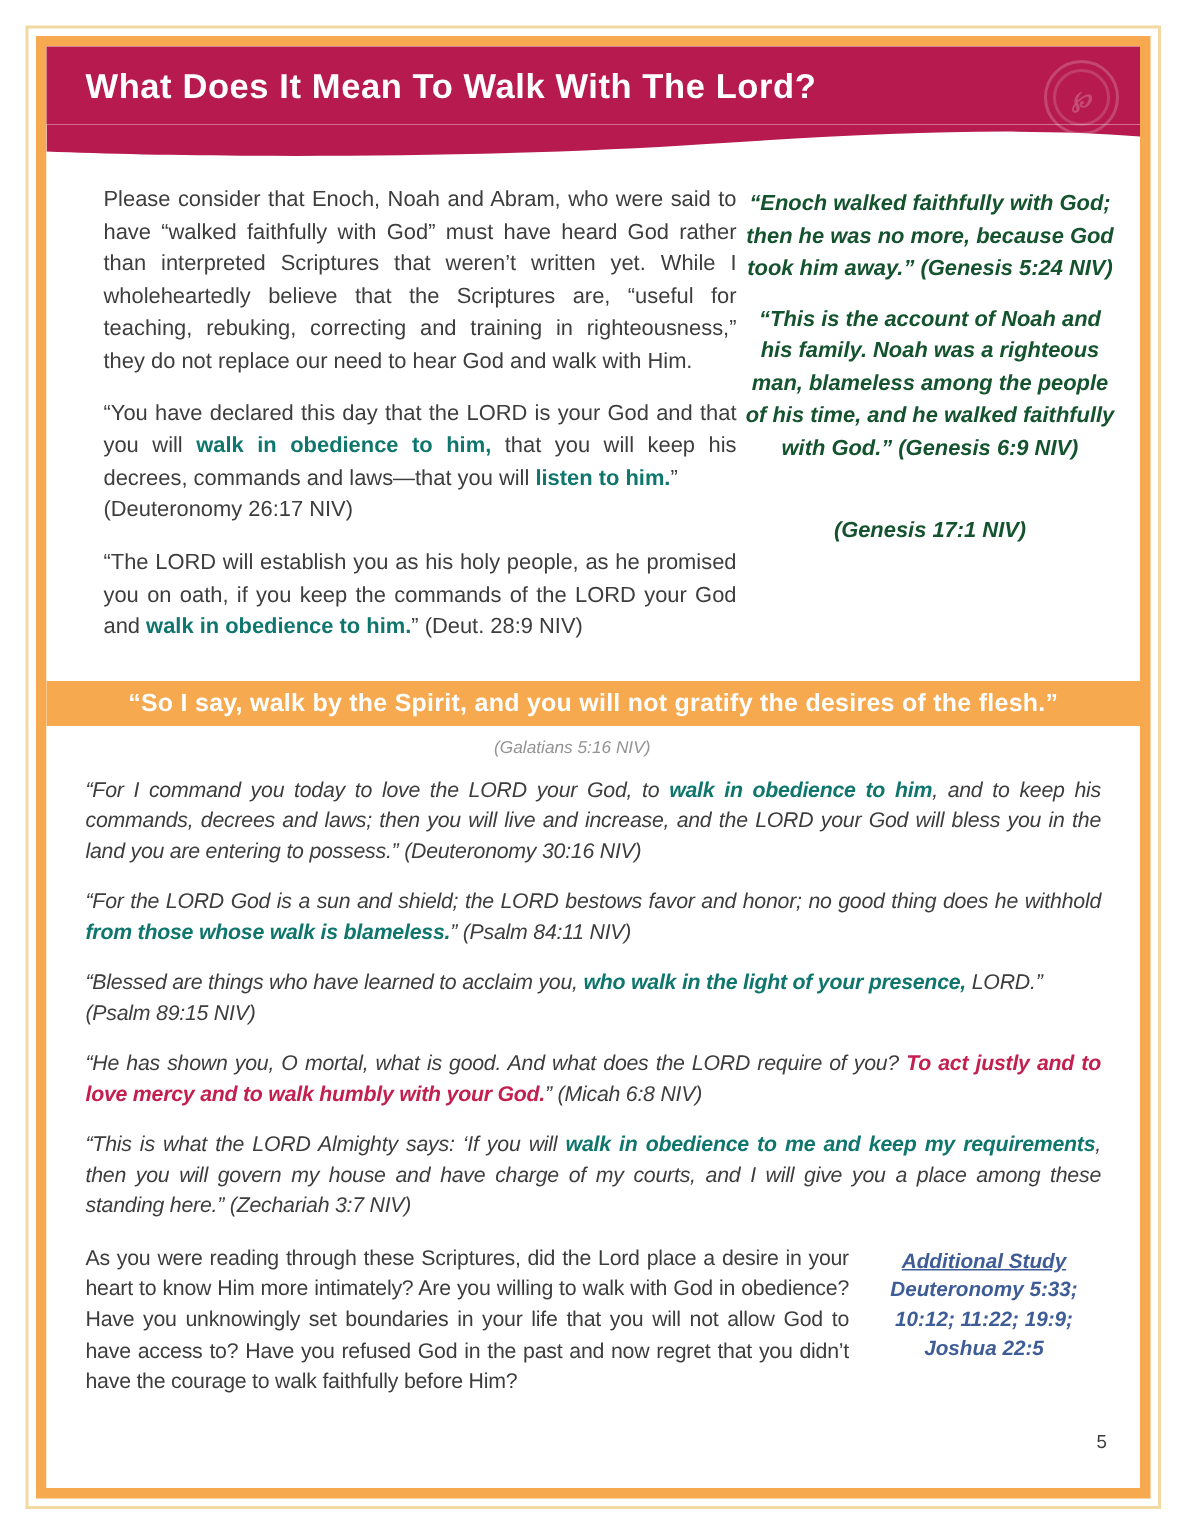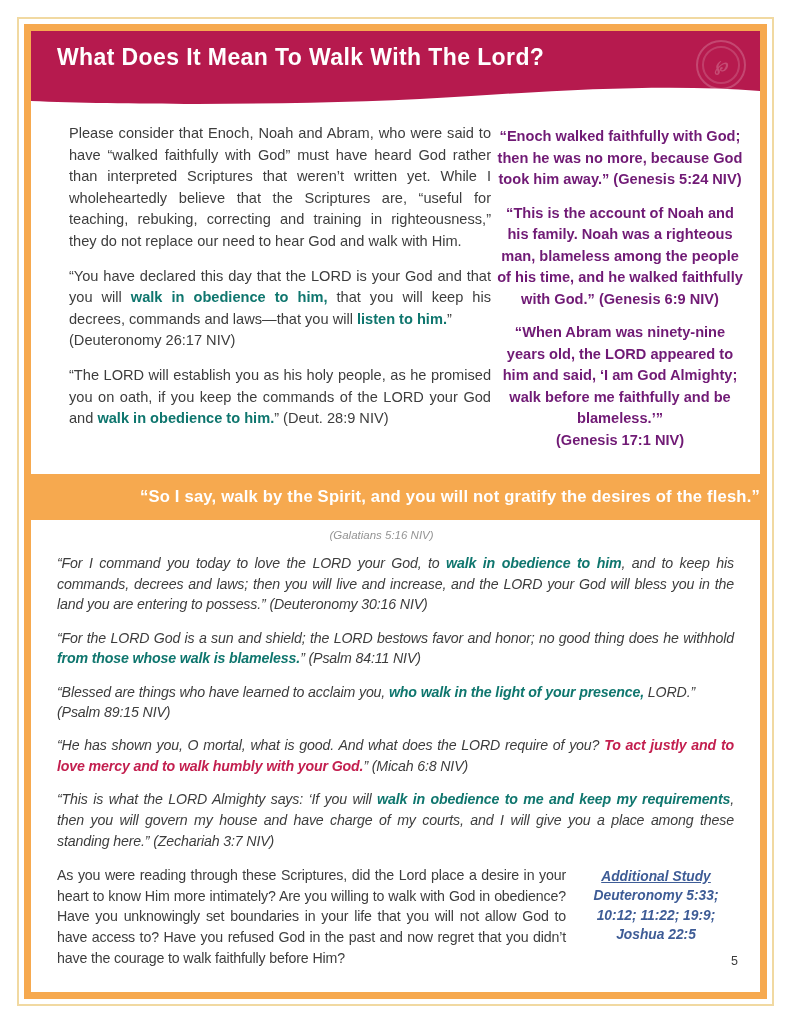--- a/index.html
+++ b/index.html
@@ -21,30 +21,30 @@
   .logo{position:absolute;right:14px;top:9px;width:46px;height:46px;border-radius:50%;
         border:2px solid rgba(255,255,255,.20);display:flex;align-items:center;justify-content:center;}
   .logo .ring{width:34px;height:34px;border-radius:50%;border:2px solid rgba(255,255,255,.16);
         display:flex;align-items:center;justify-content:center;}
   .logo .glyph{color:rgba(255,255,255,.22);font-size:15px;font-style:italic;font-weight:bold;}
 
   
   .intro{display:flex;padding:16px 14px 0 26px;}
   .col-left{width:434px;color:#3D3D3D;font-size:14.6px;line-height:21.6px;text-align:justify;}
   .col-left p{margin:0 0 13px 12px;}
-  .col-right{margin-left:3px;flex:1;color:#701a75;font-weight:bold;
+  .col-right{margin-left:3px;flex:1;color:#14532d;font-style:italic;font-weight:bold;
              font-size:14.6px;line-height:21.5px;text-align:center;}
   .col-right p{margin:3px 0 12px 0;}
 
   .hl{color:#0f766e;font-weight:bold;}
   .hl2{color:#C31F4F;font-weight:bold;}
 
   
-  .banner{margin-top:11px;height:46px;background:#F6A94F;display:flex;align-items:center;
-          justify-content:flex-end;}
+  .banner{margin-top:11px;height:30px;background:#F6A94F;display:flex;align-items:center;
+          justify-content:center;}
   .banner-text{color:#ffffff;font-size:16.6px;font-weight:bold;letter-spacing:.2px;white-space:nowrap;}
   .banner-cite{text-align:center;padding:9px 28px 0 0;color:#949494;font-size:11.5px;font-style:italic;}
 
   
   .scriptures{padding:12px 26px 0 26px;color:#3D3D3D;font-size:14.2px;line-height:20.7px;
               text-align:justify;letter-spacing:-0.15px;font-style:italic;}
   .scriptures p{margin:0 0 12.5px 0;}
 
   
   .closing{display:flex;padding:1px 26px 0 26px;}
@@ -81,21 +81,21 @@
 
     <div class="intro">
       <div class="col-left">
         <p><span>Please consider that Enoch, Noah and Abram, who were said to have “walked faithfully with God” must have heard God rather than interpreted Scriptures that weren’t written yet. While I wholeheartedly believe that the Scriptures are, “useful for teaching, rebuking, correcting and training in righteousness,” they do not replace our need to hear God and walk with Him.</span></p>
         <p><span>“You have declared this day that the LORD is your God and that you will </span><span class="hl">walk in obedience to him,</span><span> that you will keep his decrees, commands and laws—that you will </span><span class="hl">listen to him.</span><span>”</span><br><span>(Deuteronomy 26:17 NIV)</span></p>
         <p><span>“The LORD will establish you as his holy people, as he promised you on oath, if you keep the commands of the LORD your God and </span><span class="hl">walk in obedience to him.</span><span>” (Deut. 28:9 NIV)</span></p>
       </div>
       <div class="col-right">
         <p><span>“Enoch walked faithfully with God; then he was no more, because God took him away.” (Genesis 5:24 NIV)</span></p>
         <p><span>“This is the account of Noah and his family. Noah was a righteous man, blameless among the people of his time, and he walked faithfully with God.” (Genesis 6:9 NIV)</span></p>
-        <p><span>“When Abram was ninety-nine years old, the LORD appeared to him and said, ‘I am God Almighty; walk before me faithfully and be blameless.’”</span><br><span>(Genesis 17:1 NIV)</span></p>
+        <p><br><span>(Genesis 17:1 NIV)</span></p>
       </div>
     </div>
 
     <div class="banner">
       <span class="banner-text">“So I say, walk by the Spirit, and you will not gratify the desires of the flesh.”</span>
     </div>
     <div class="banner-cite">(Galatians 5:16 NIV)</div>
 
     <div class="scriptures">
       <p><span>“For I command you today to love the LORD your God, to </span><span class="hl">walk in obedience to him</span><span>, and to keep his commands, decrees and laws; then you will live and increase, and the LORD your God will bless you in the land you are entering to possess.” (Deuteronomy 30:16 NIV)</span></p>

